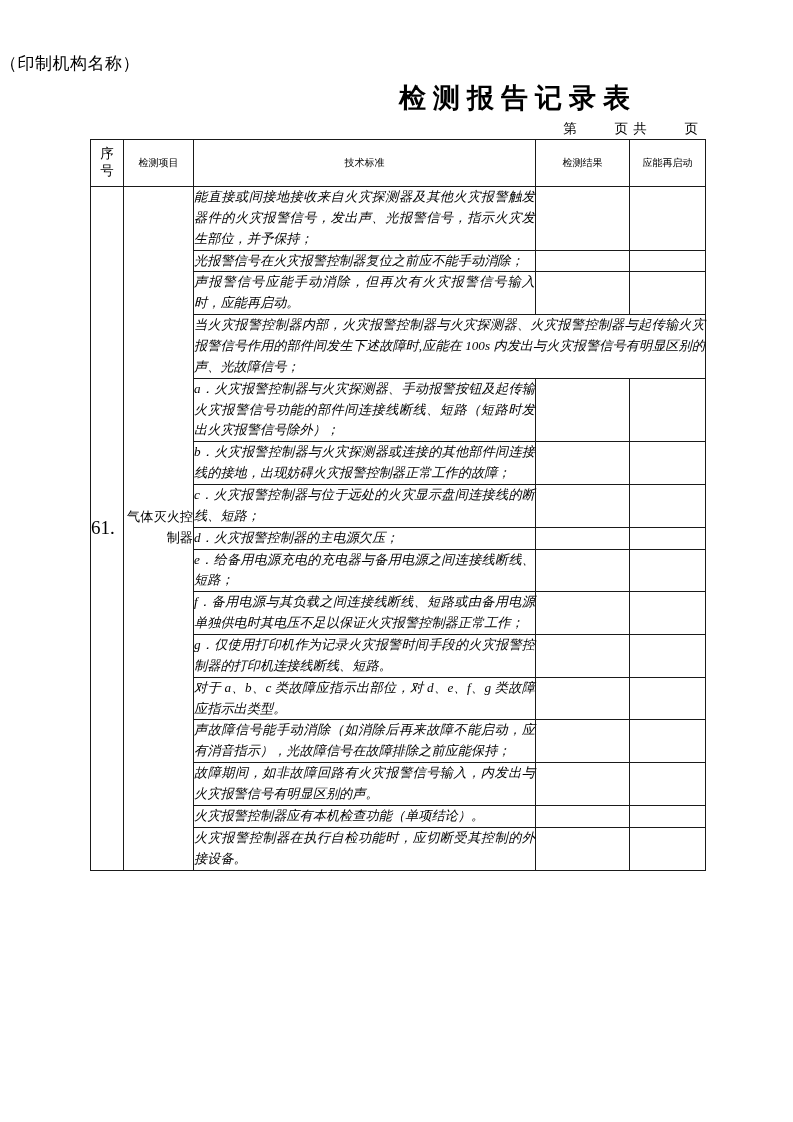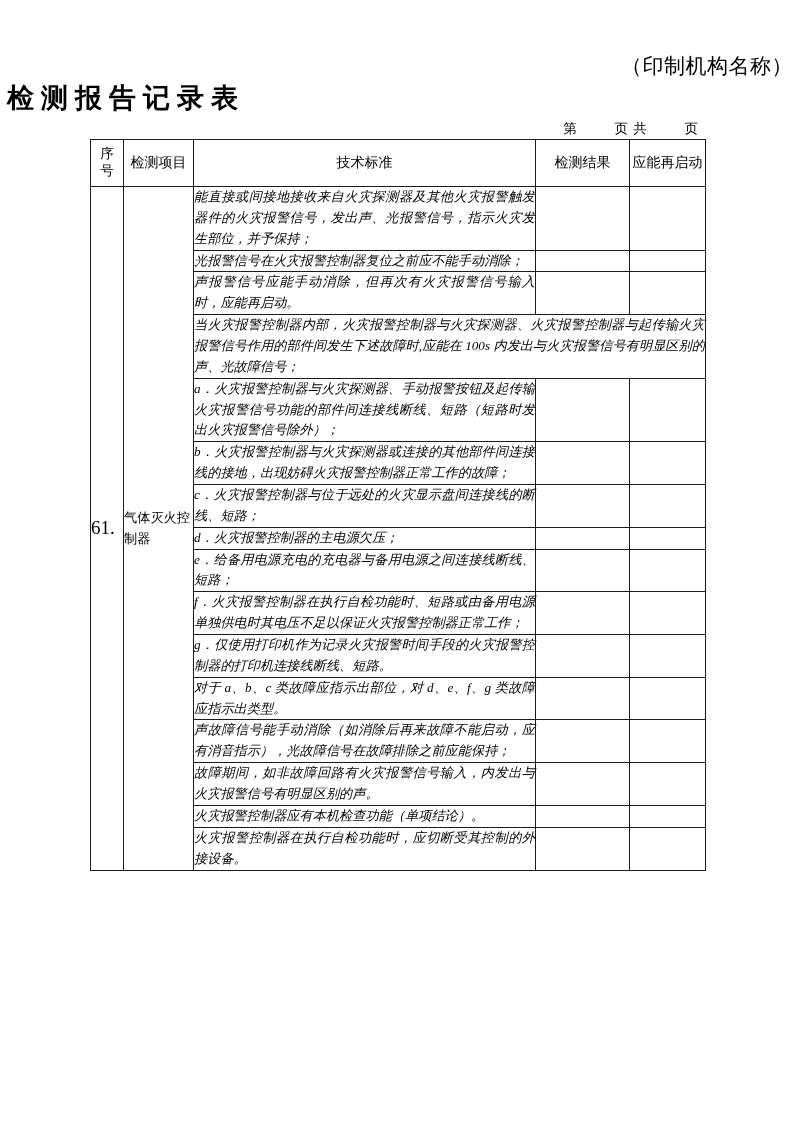--- a/index.html
+++ b/index.html
@@ -20,30 +20,30 @@
     left: 0;
     top: 0;
     width: 793px;
     height: 1122px;
   }
   .org-name {
     position: absolute;
     left: 0;
     top: 52px;
     width: 793px;
-    text-align: right;
-    font-size: 21px;
+    text-align: left;
+    font-size: 17px;
     letter-spacing: 0.5px;
   }
   .doc-title {
     position: absolute;
     left: 0;
     top: 80px;
     width: 637px;
-    text-align: left;
+    text-align: right;
     font-size: 27px;
     font-weight: bold;
     letter-spacing: 7px;
     text-indent: 7px;
   }
   .page-line {
     position: absolute;
     right: 94px;
     top: 120px;
     font-size: 13.5px;
@@ -70,21 +70,21 @@
     font-weight: normal;
   }
   col.c-seq { width: 33px; }
   col.c-item { width: 70px; }
   col.c-std { width: 342px; }
   col.c-result { width: 94px; }
   col.c-conc { width: 76px; }
 
   .hd {
     text-align: center;
-    font-size: 14px;
+    font-size: 10px;
     height: 46px;
     line-height: 1.15;
   }
   .hd-seq {
     font-size: 13.5px;
     line-height: 1.25;
   }
   .cell-std {
     font-size: 13.2px;
     line-height: 1.58;
@@ -95,24 +95,25 @@
     font-style: italic;
   }
   .cell-std.full {
     text-align: justify;
   }
   .cell-seq {
     font-size: 19px;
     vertical-align: middle;
   }
   .cell-item {
-    text-align: left;
+    text-align: right;
     font-size: 13.2px;
     line-height: 1.6;
     vertical-align: middle;
+    font-family: Liberation Mono, monospace;
   }
   .cell-blank { }
 </style>
 </head>
 <body>
 
 <div class="page">
 
   <div class="org-name">（印制机构名称）</div>
 
@@ -186,21 +187,21 @@
           <td class="cell-std">d．火灾报警控制器的主电源欠压；</td>
           <td class="cell-blank"></td>
           <td class="cell-blank"></td>
         </tr>
         <tr>
           <td class="cell-std">e．给备用电源充电的充电器与备用电源之间连接线断线、短路；</td>
           <td class="cell-blank"></td>
           <td class="cell-blank"></td>
         </tr>
         <tr>
-          <td class="cell-std">f．火灾报警控制器在执行自检功能时、短路或由备用电源单独供电时其电压不足以保证火灾报警控制器正常工作；</td>
+          <td class="cell-std">f．备用电源与其负载之间连接线断线、短路或由备用电源单独供电时其电压不足以保证火灾报警控制器正常工作；</td>
           <td class="cell-blank"></td>
           <td class="cell-blank"></td>
         </tr>
         <tr>
           <td class="cell-std">g．仅使用打印机作为记录火灾报警时间手段的火灾报警控制器的打印机连接线断线、短路。</td>
           <td class="cell-blank"></td>
           <td class="cell-blank"></td>
         </tr>
         <tr>
           <td class="cell-std">对于 a、b、c 类故障应指示出部位，对 d、e、f、g 类故障应指示出类型。</td>

